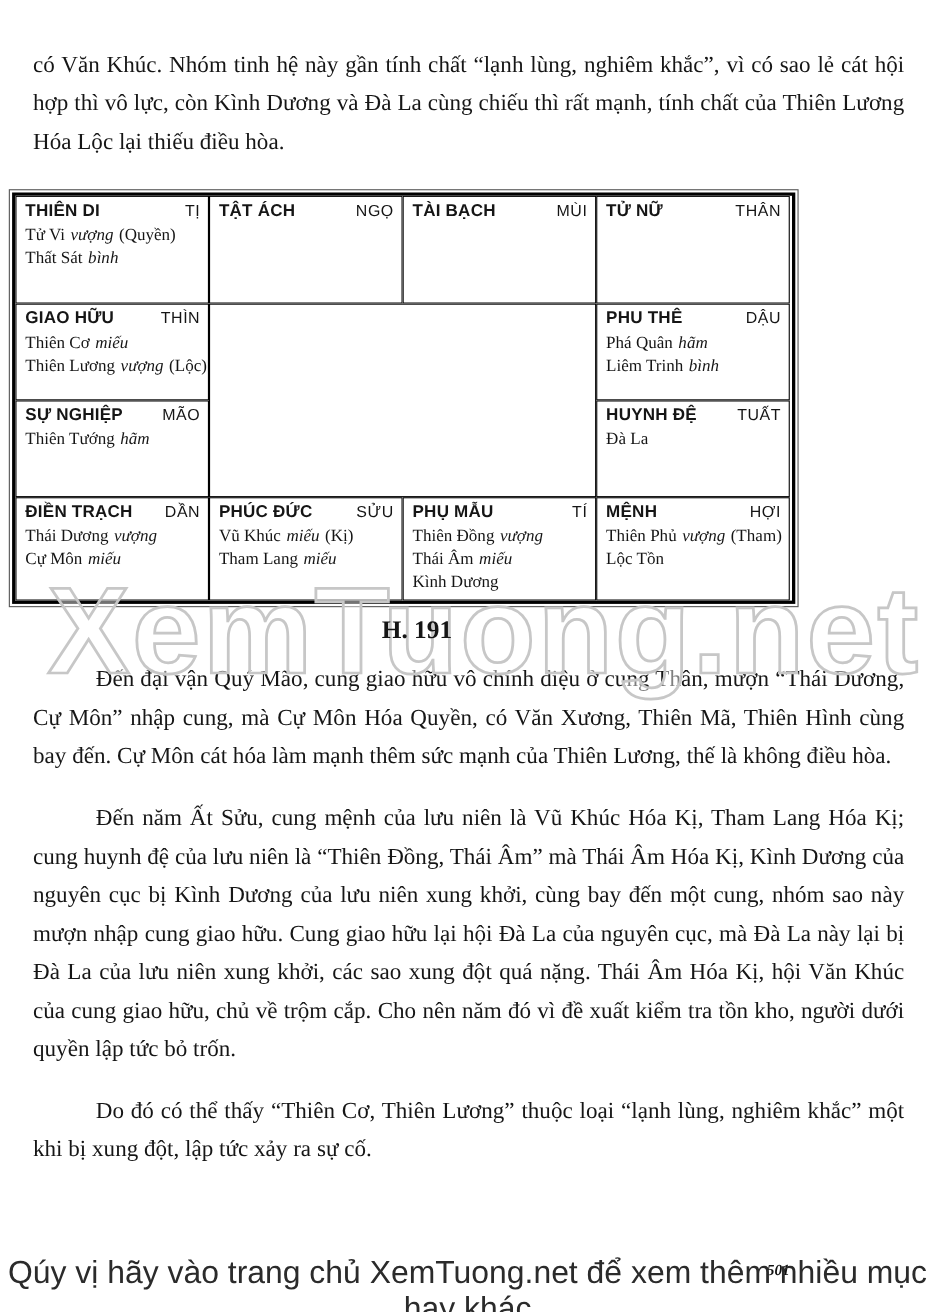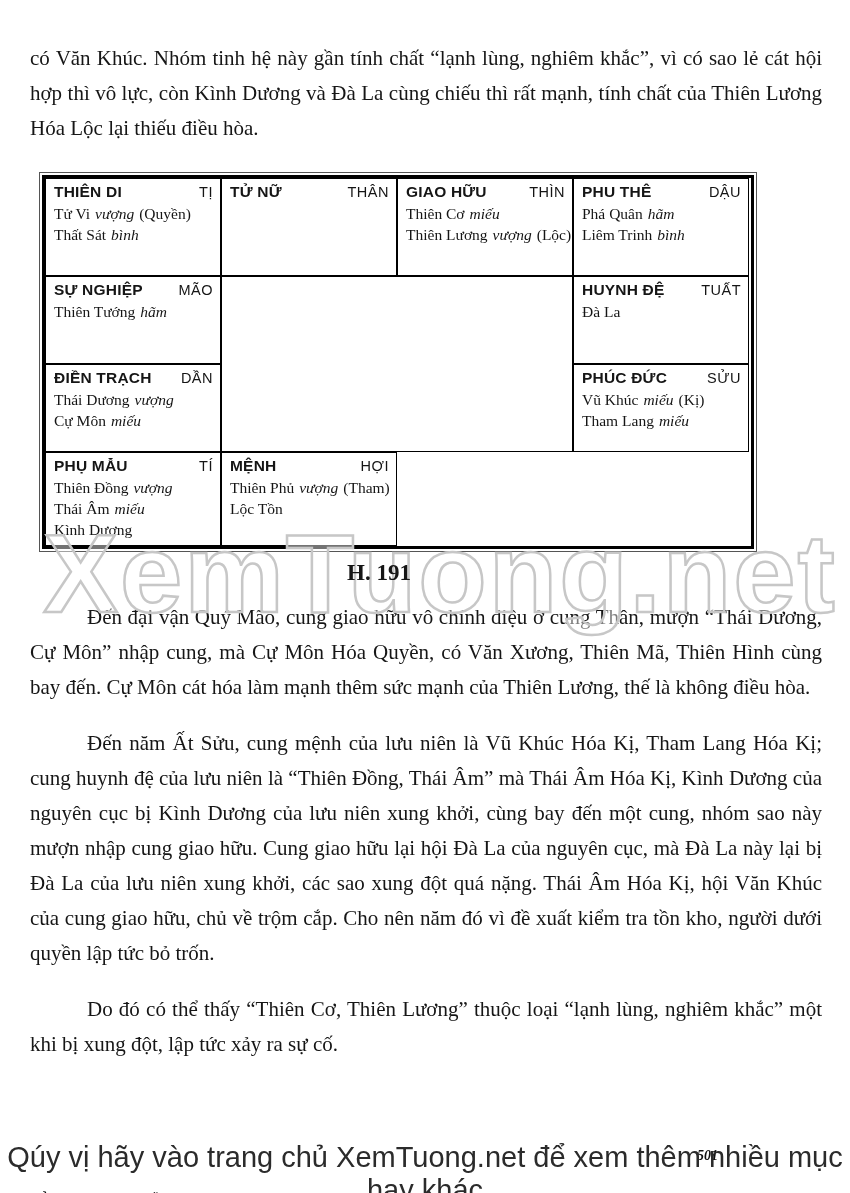--- a/index.html
+++ b/index.html
@@ -6,21 +6,21 @@
   #page{position:relative;width:850px;height:1193px;margin:0 auto;background:#ffffff;
         overflow:hidden;font-family:"Liberation Serif",serif;color:#151515;}
 
   
   .para{width:792px;margin-left:30px;font-size:21px;line-height:35px;
         text-align:justify;color:#161616;position:relative;z-index:2;}
   .para.indent{text-indent:57px;}
   #intro{padding-top:20px;}
 
   
-  .chart-outer{position:relative;z-index:2;margin:26px 0 0 39px;width:712px;
+  .chart-outer{position:relative;z-index:2;margin:26px 0 0 8px;width:712px;
                border:1px solid #555;padding:2px;background:#fff;}
   .chart{display:grid;grid-template-columns:176px 176px 176px 176px;
          grid-template-rows:98px 88px 88px 94px;border:3px solid #000;background:#fff;}
   .cell{border:1px solid #000;padding:4px 7px 3px 8px;background:#fff;overflow:hidden;}
   .cell.center{grid-row:2/4;grid-column:2/4;}
   .cell-head{display:flex;justify-content:space-between;align-items:baseline;
              font-family:"Liberation Sans",sans-serif;margin-bottom:2px;}
   .palace{font-weight:bold;font-size:15.5px;letter-spacing:.2px;white-space:nowrap;}
   .branch{font-size:14.5px;letter-spacing:.5px;white-space:nowrap;}
   .star-line{font-size:15.5px;line-height:21px;white-space:nowrap;}
@@ -66,21 +66,33 @@
 
       <div class="cell">
         <div class="cell-head">
             <span class="palace">THIÊN DI</span>
             <span class="branch">TỊ</span>
           </div>
         <div class="star-line"><span class="s-name">Tử Vi</span><span class="s-bright">vượng</span><span class="s-hoa">(Quyền)</span></div>
         <div class="star-line"><span class="s-name">Thất Sát</span><span class="s-bright">bình</span></div>
       </div>
 
+      <div class="cell">
+        <div class="cell-head">
+            <span class="palace">TẬT ÁCH</span>
+            <span class="branch">NGỌ</span>
+          </div>
+      </div>
 
+      <div class="cell">
+        <div class="cell-head">
+            <span class="palace">TÀI BẠCH</span>
+            <span class="branch">MÙI</span>
+          </div>
+      </div>
 
       <div class="cell">
         <div class="cell-head">
             <span class="palace">TỬ NỮ</span>
             <span class="branch">THÂN</span>
           </div>
       </div>
 
       <div class="cell">
         <div class="cell-head">

